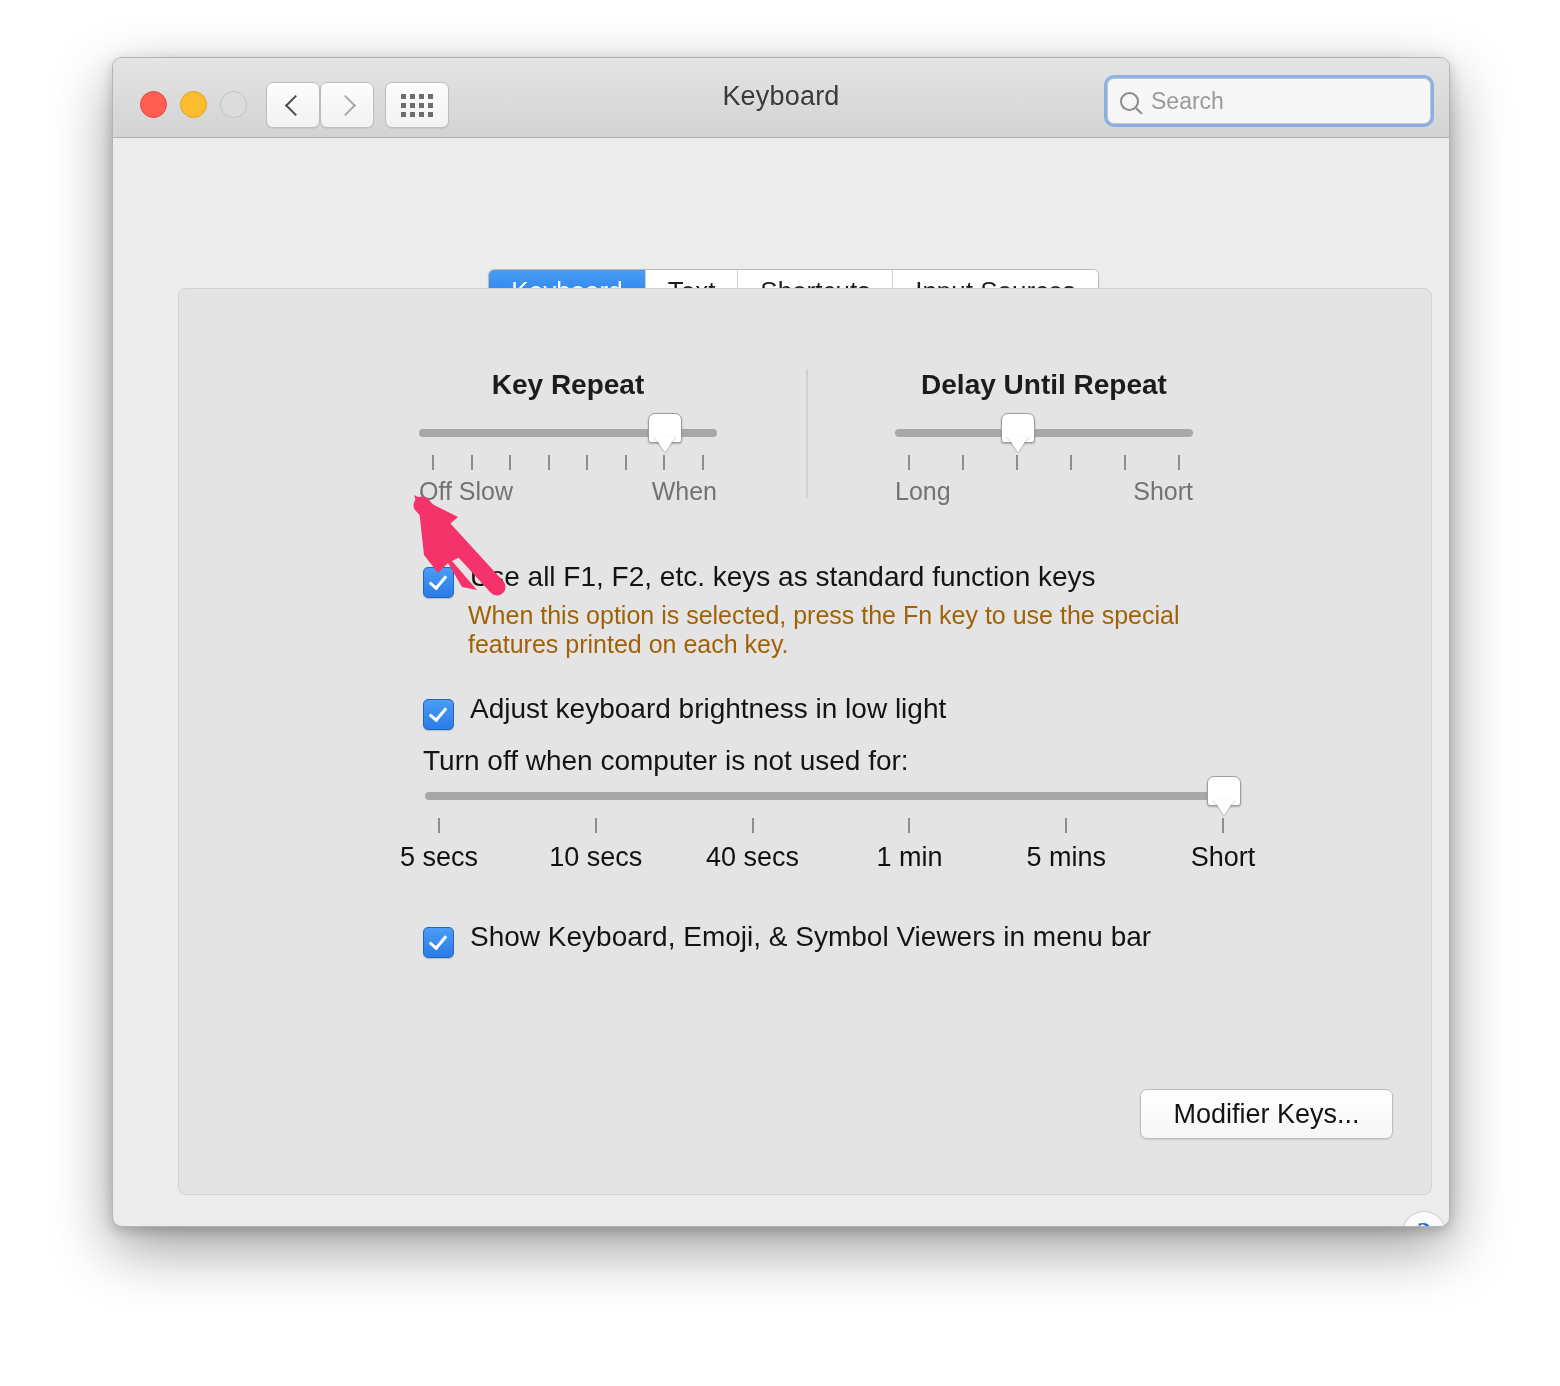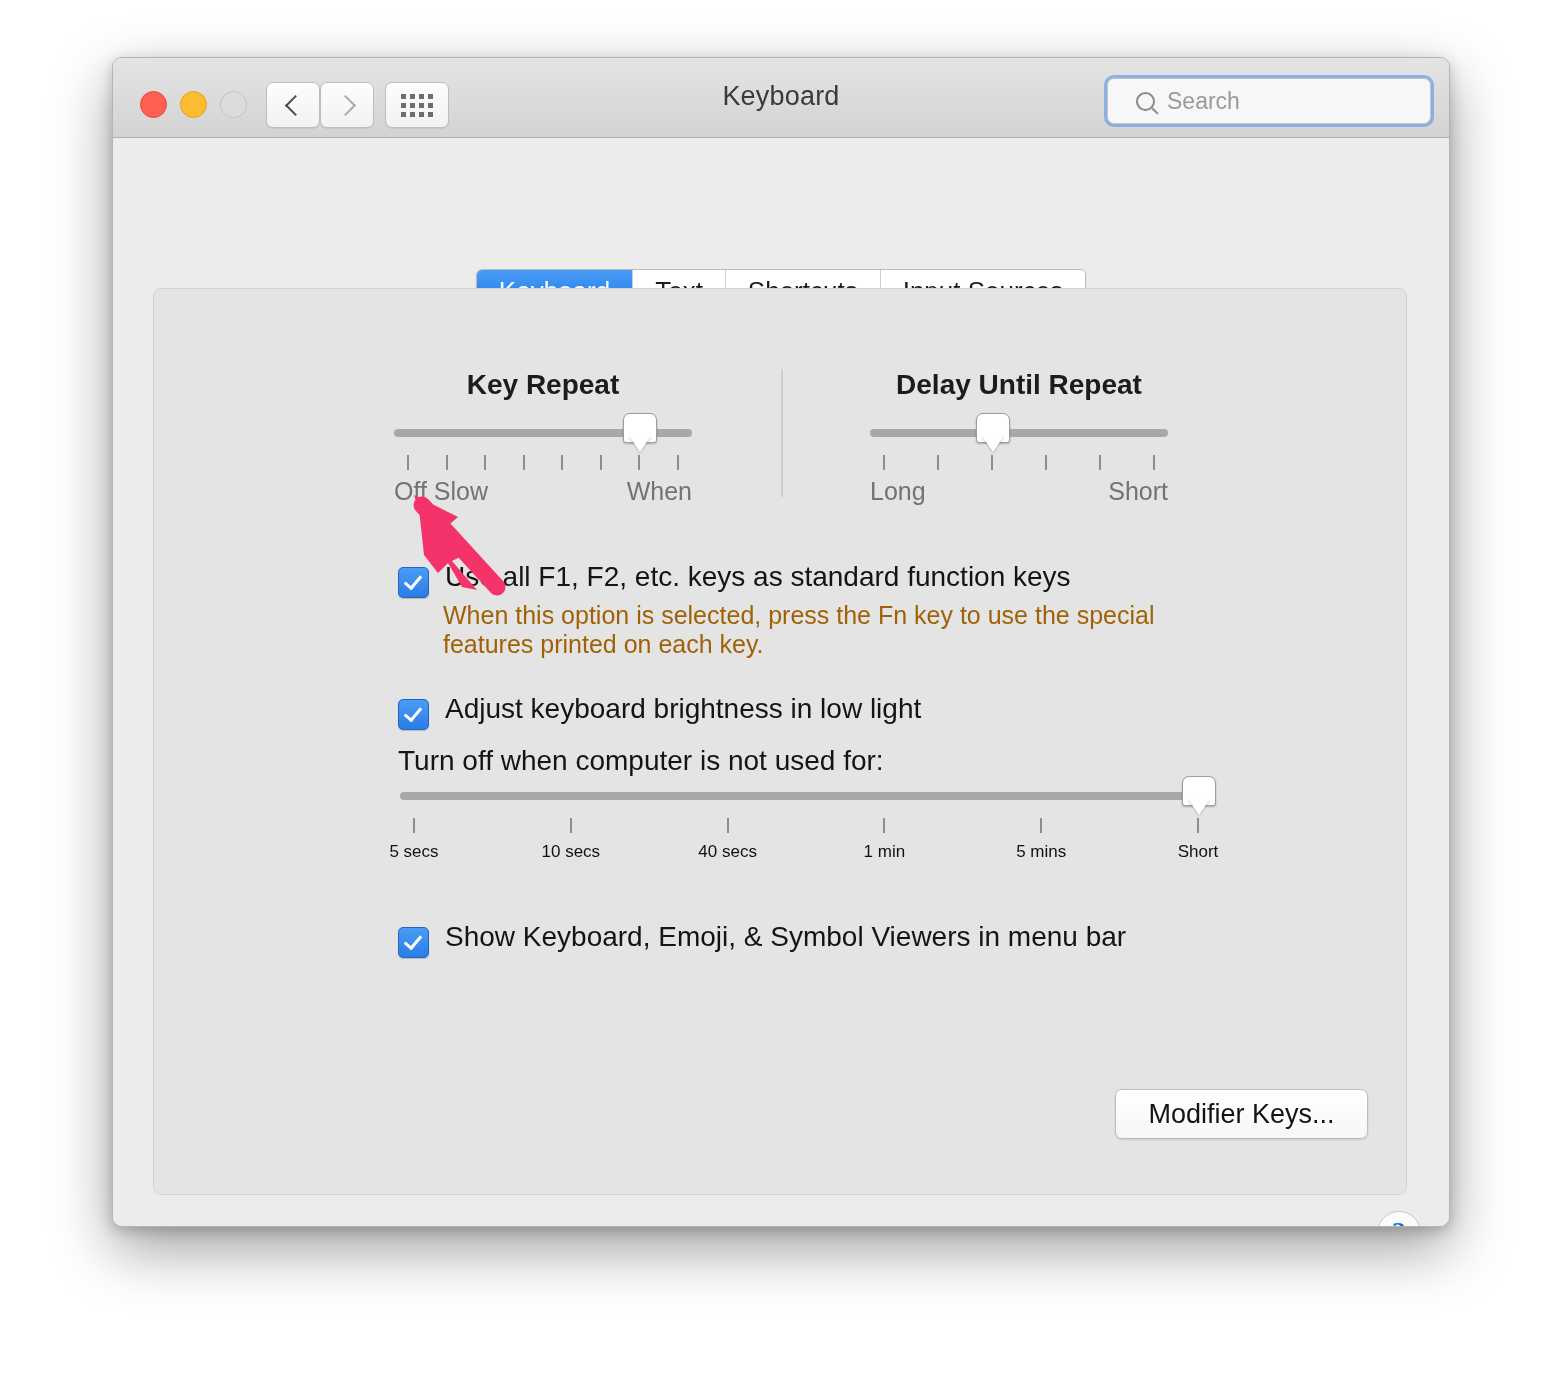--- a/index.html
+++ b/index.html
@@ -94,21 +94,21 @@
     right: 18px;
     top: 20px;
     width: 324px;
     height: 46px;
     border-radius: 7px;
     background: #f7f7f7;
     border: 1px solid #c5c5c5;
     box-shadow: 0 0 0 3px rgba(90,150,230,0.62);
     display: flex;
     align-items: center;
-    padding: 0 28px;
+    padding: 0 12px;
     box-sizing: border-box;
   }
   #search-input {
     border: none;
     outline: none;
     background: transparent;
     font-family: "Liberation Sans", sans-serif;
     font-size: 23px;
     color: #2d2d2d;
     width: 100%;
@@ -129,20 +129,21 @@
     width: 8px; height: 2.2px;
     background: #8a8a8a;
     transform: rotate(45deg);
   }
 
   
   #win-body {
     position: relative;
     height: 1088px;
     background: #ececec;
+    margin-left: 25px;
   }
 
   
   #tabbar {
     position: absolute;
     left: 0; right: 0;
     top: 131px;
     display: flex;
     justify-content: center;
   }
@@ -302,21 +303,21 @@
     font-size: 28px;
     color: #141414;
   }
 
   
   #offslider { position: absolute; left: 246px; top: 503px; width: 812px; }
   #off-ticklabels {
     position: relative;
     height: 40px;
     margin-top: 8px;
-    font-size: 17px;
+    font-size: 27px;
     color: #111111;
   }
   #off-ticklabels span {
     position: absolute;
     top: 0;
     transform: translateX(-50%);
     white-space: nowrap;
   }
 
   

